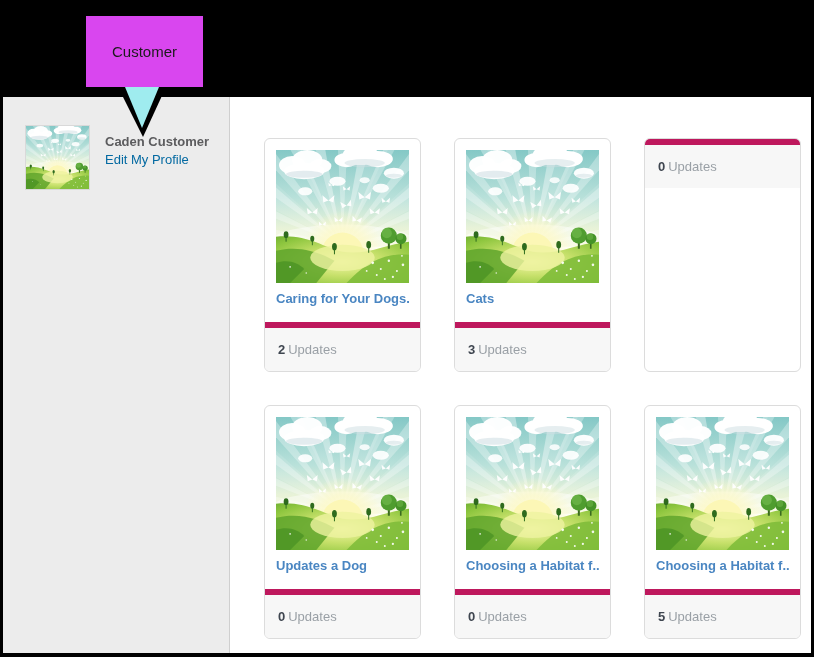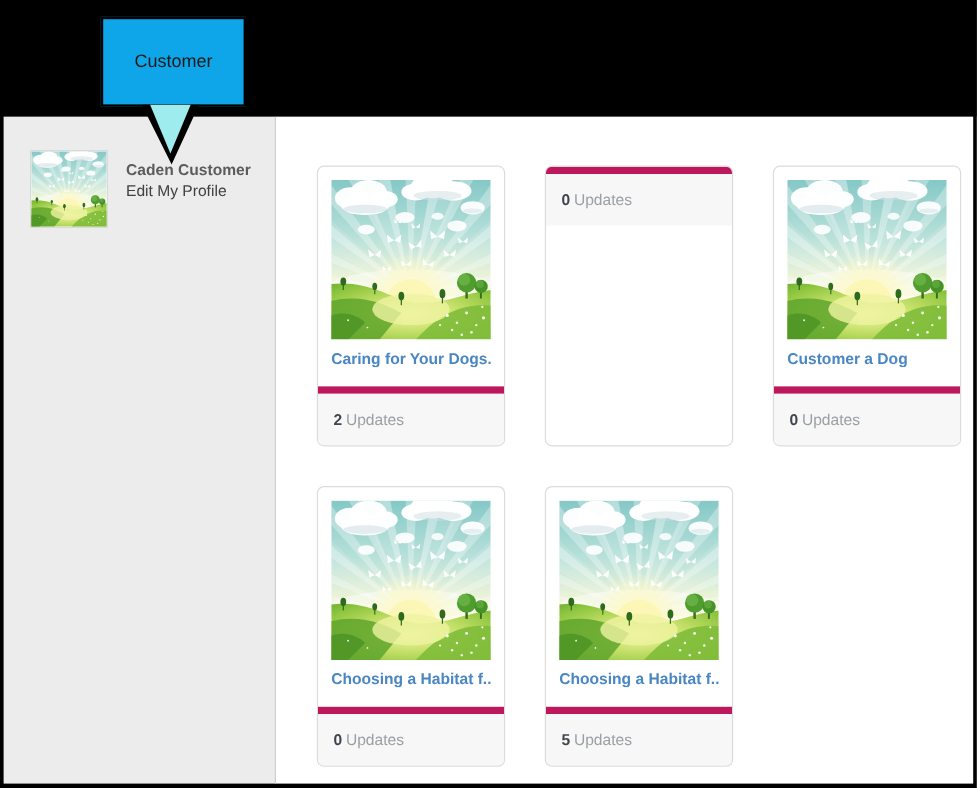--- a/index.html
+++ b/index.html
@@ -12,21 +12,21 @@
     overflow:hidden;
   }
 
   
   .banner { height:97px; background:#000; position:relative; }
 
   
   .callout { position:absolute; left:84px; top:14px; z-index:10; }
   .callout-box {
     width:121px; height:75px;
-    background:#0ea5e9;
+    background:#d946ef;
     border:2px solid #000;
     display:flex; align-items:center; justify-content:center;
     font-size:15px; color:#1b1b1b;
   }
   .callout-tail { position:absolute; left:33px; top:73px; width:50px; height:52px; }
 
   
   .content { display:flex; margin:0 3px; height:556px; }
   .sidebar {
     width:227px; background:#ececec;
@@ -35,21 +35,21 @@
     flex:0 0 auto;
   }
   .profile { display:flex; gap:15px; }
   .avatar {
     width:65px; height:65px; flex:0 0 auto;
     border:1px solid #d9d9d9; background:#fff;
   }
   .avatar svg { display:block; width:63px; height:63px; }
   .profile-text { padding-top:9px; }
   .profile-name { font-size:13px; font-weight:bold; color:#5c5c5e; line-height:16px; }
-  .profile-edit { display:inline-block; font-size:13px; color:#404040; text-decoration:none; line-height:16px; cursor:pointer; }
+  .profile-edit { display:inline-block; font-size:13px; color:#0369a1; text-decoration:none; line-height:16px; cursor:pointer; }
 
   .main { flex:1; background:#fff; padding:41px 0 0 34px; }
 
   
   .grid {
     display:grid;
     grid-template-columns:repeat(3,157px);
     column-gap:33px; row-gap:33px;
   }
   .card {
@@ -242,35 +242,48 @@
                 <use href="#landscape"></use>
               </svg>
           </div>
           <a class="card-title">Caring for Your Dogs...</a>
         </div>
         <div class="card-footer">
           <span class="count">2</span><span>Updates</span>
         </div>
       </article>
 
+      <article class="card">
+        <div class="card-body">
+          <div class="thumb">
+            <svg viewBox="0 0 132 132">
+                <use href="#landscape"></use>
+              </svg>
+          </div>
+          <a class="card-title">Cats</a>
+        </div>
+        <div class="card-footer">
+          <span class="count">3</span><span>Updates</span>
+        </div>
+      </article>
 
       <article class="card">
         <div class="card-footer">
           <span class="count">0</span><span>Updates</span>
         </div>
       </article>
 
       <article class="card">
         <div class="card-body">
           <div class="thumb">
             <svg viewBox="0 0 132 132">
                 <use href="#landscape"></use>
               </svg>
           </div>
-          <a class="card-title">Customer a Dog</a>
+          <a class="card-title">Updates a Dog</a>
         </div>
         <div class="card-footer">
           <span class="count">0</span><span>Updates</span>
         </div>
       </article>
 
       <article class="card">
         <div class="card-body">
           <div class="thumb">
             <svg viewBox="0 0 132 132">

